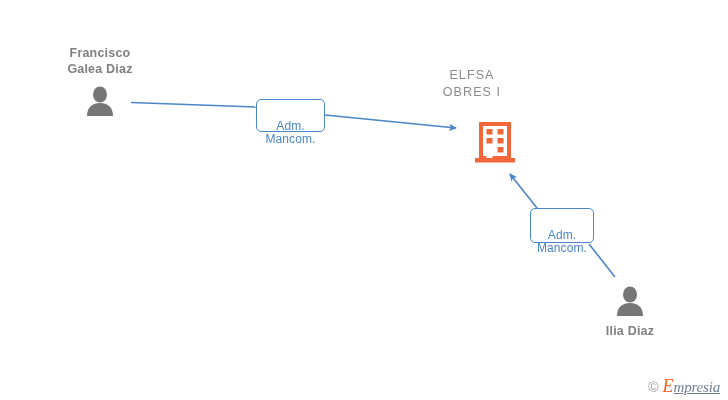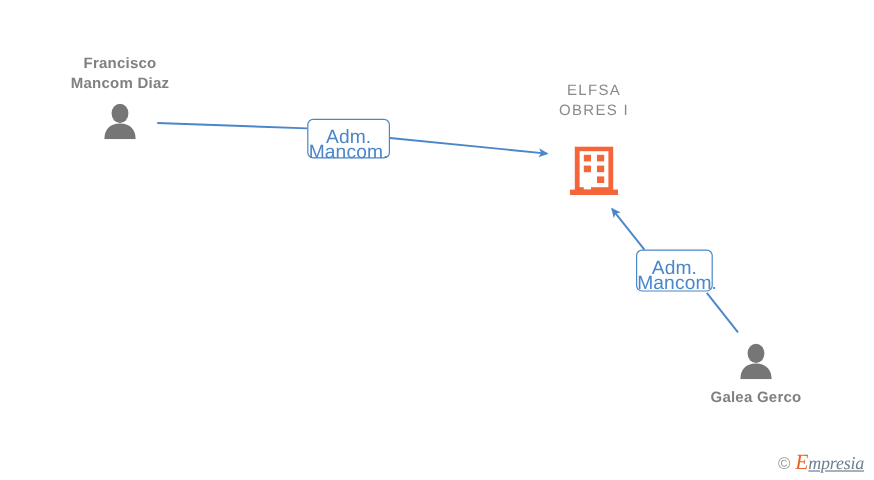--- a/index.html
+++ b/index.html
@@ -54,24 +54,24 @@
     width: 42px;
     height: 44px;
   }
   .edge-label {
     position: absolute;
     box-sizing: border-box;
     border: 1px solid #4a86c8;
     border-radius: 5px;
     background: #ffffff;
     color: #4a86c8;
-    font-size: 16px;
+    font-size: 12px;
     line-height: 13px;
     text-align: center;
-    padding-top: 8px;
+    padding-top: 20px;
     letter-spacing: 0.1px;
   }
   .watermark {
     position: absolute;
     right: 8px;
     bottom: 5px;
     display: flex;
     align-items: baseline;
     white-space: nowrap;
   }
@@ -118,35 +118,35 @@
     <line x1="325" y1="115" x2="456" y2="128" stroke="#4a86c8" stroke-width="1.6" marker-end="url(#arrow-right)"></line>
 
     <line x1="537" y1="208" x2="510" y2="174" stroke="#4a86c8" stroke-width="1.6" marker-end="url(#arrow-diag)"></line>
 
     <line x1="615" y1="277" x2="589" y2="244" stroke="#4a86c8" stroke-width="1.6"></line>
   </svg>
 
   <div class="node">
     <div class="node-label" style="left:40px; top:45px; width:120px;">
       <span>Francisco</span><br>
-      <span>Mancom Diaz</span>
+      <span>Galea Diaz</span>
     </div>
     <svg class="person-icon" style="left:84px; top:86px;" viewBox="0 0 32 30" xmlns="http://www.w3.org/2000/svg">
       <ellipse cx="16" cy="8.5" rx="7" ry="8" fill="#767676"></ellipse>
       <path d="M16 17 C7 17 3 22.5 3 30 L29 30 C29 22.5 25 17 16 17 Z" fill="#767676"></path>
     </svg>
   </div>
 
   <div class="edge-label" style="left:256px; top:99px; width:69px; height:33px;">
     <span>Adm.</span><br>
     <span>Mancom.</span>
   </div>
 
   <div class="node">
-    <div class="company-label" style="left:435px; top:67px; width:120px;">
+    <div class="company-label" style="left:412px; top:67px; width:120px;">
       <span>ELFSA</span><br>
       <span>OBRES I</span><br>
     </div>
     <svg class="building-icon" style="left:474px; top:122px;" viewBox="0 0 42 44" xmlns="http://www.w3.org/2000/svg">
 
       <rect x="7" y="2" width="28" height="34" fill="none" stroke="#f4663a" stroke-width="4"></rect>
 
       <rect x="12.5" y="7" width="6" height="5.5" fill="#f4663a"></rect>
       <rect x="23.5" y="7" width="6" height="5.5" fill="#f4663a"></rect>
       <rect x="12.5" y="16" width="6" height="5.5" fill="#f4663a"></rect>
@@ -163,21 +163,21 @@
     <span>Adm.</span><br>
     <span>Mancom.</span>
   </div>
 
   <div class="node">
     <svg class="person-icon" style="left:614px; top:286px;" viewBox="0 0 32 30" xmlns="http://www.w3.org/2000/svg">
       <ellipse cx="16" cy="8.5" rx="7" ry="8" fill="#767676"></ellipse>
       <path d="M16 17 C7 17 3 22.5 3 30 L29 30 C29 22.5 25 17 16 17 Z" fill="#767676"></path>
     </svg>
     <div class="node-label" style="left:570px; top:323px; width:120px;">
-      <span>Galea Gerco</span>
+      <span>Ilia Diaz</span>
     </div>
   </div>
 
   <div class="watermark">
     <span class="wm-c">©</span>
     <span class="wm-e">E</span>
     <span class="wm-rest">mpresia</span>
   </div>
 
 </div>

